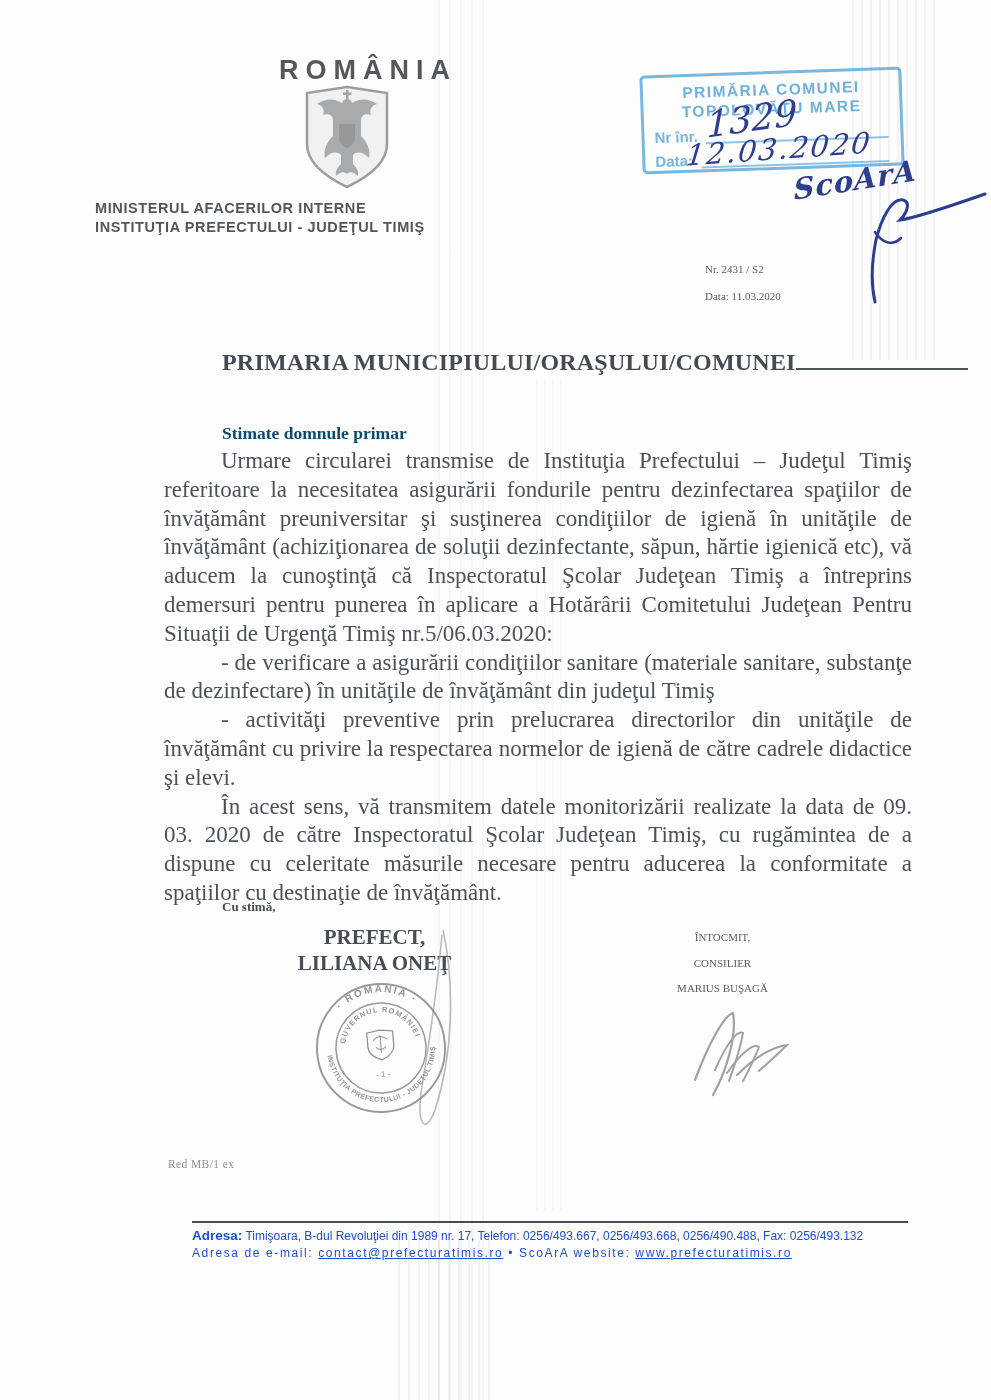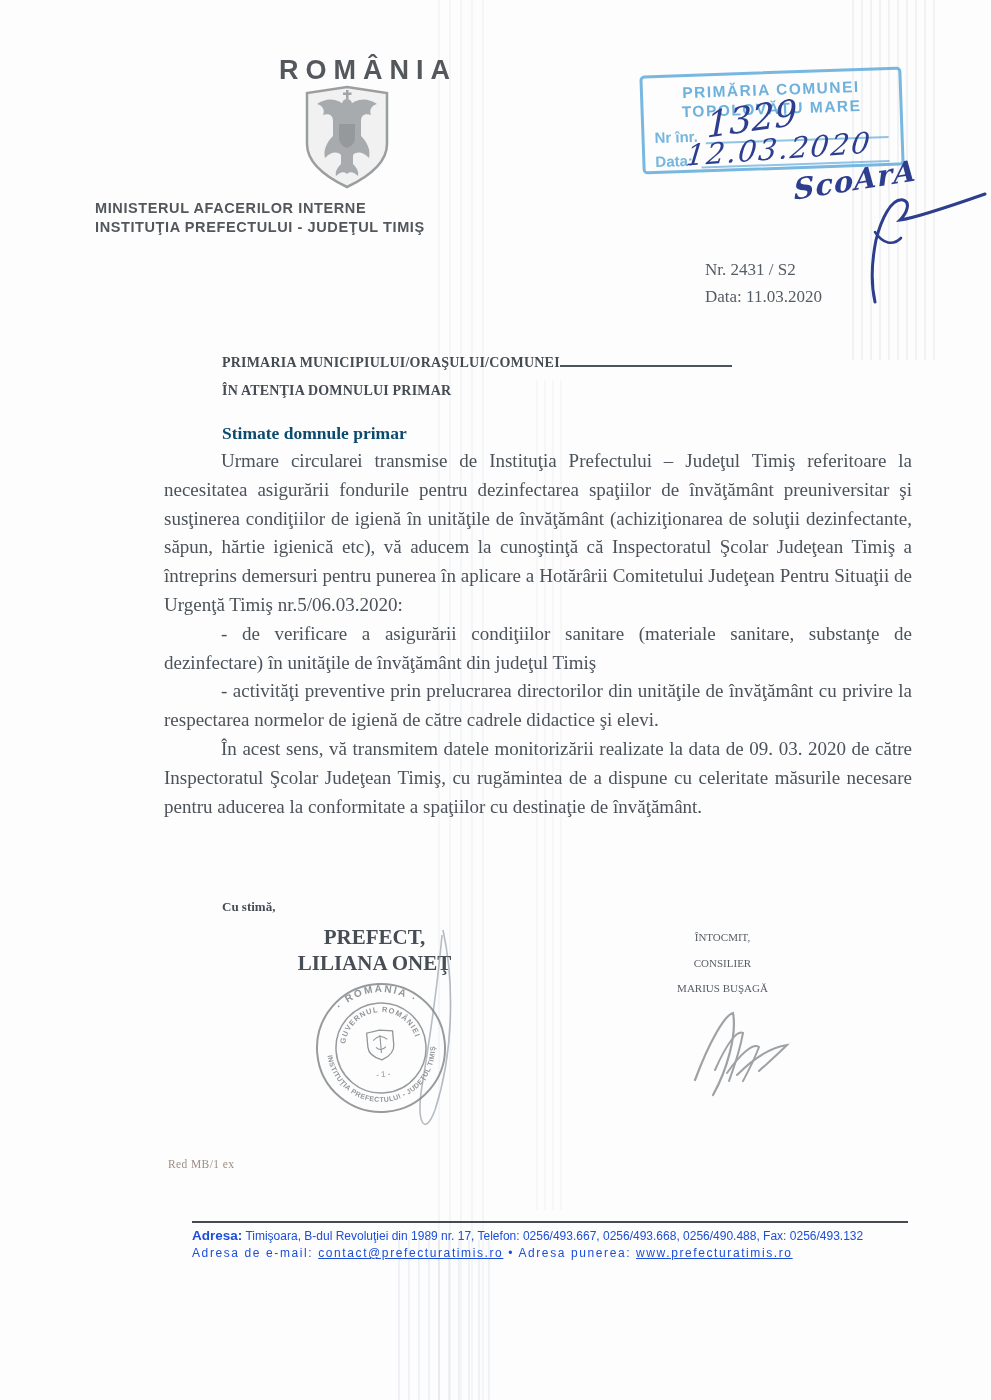--- a/index.html
+++ b/index.html
@@ -43,27 +43,27 @@
   }
   .reg-row{position:absolute; left:10px; right:12px; display:flex; align-items:flex-end; height:22px;}
   .reg-row .lbl{font-size:15px; font-weight:bold; opacity:.8; white-space:nowrap; padding-right:8px;}
   .reg-row .line{flex:1; border-bottom:2px solid rgba(86,165,216,.65); height:18px;}
   .row1{top:46px;} .row2{top:70px;}
   .hand{font-family:"DejaVu Serif",serif; font-style:italic; color:#2e3e8e; white-space:nowrap;}
   .hw-nr{left:706px; top:98px; font-size:36px; transform:rotate(-8deg) skewX(-8deg);}
   .hw-date{left:686px; top:132px; font-size:29px; transform:rotate(-4deg) skewX(-10deg); letter-spacing:2px;}
   .hw-note{left:793px; top:163px; font-size:29px; font-weight:bold; transform:rotate(-9deg) skewX(-6deg); letter-spacing:1px;}
   
-  .refblock{left:705px; top:256px; font-size:17px; color:#565c64; line-height:27px;}
-  
-  .recipient{left:222px; top:349px; font-size:14px; font-weight:bold; color:#454b53;
+  .refblock{left:705px; top:256px; font-size:11px; color:#565c64; line-height:27px;}
+  
+  .recipient{left:222px; top:349px; font-size:24px; font-weight:bold; color:#454b53;
     line-height:27.5px; letter-spacing:.2px;}
   .blank-line{display:inline-block; width:172px; border-bottom:2px solid #4d545c; height:14px;}
   .salutation{left:222px; top:423px; font-size:17.5px; font-weight:bold; color:#0c4a6e;}
-  .body{left:164px; top:447px; width:748px; font-size:19px; line-height:28.8px;
+  .body{left:164px; top:447px; width:748px; font-size:23px; line-height:28.8px;
     text-align:justify; color:#4c525a;}
   .body p{margin:0; text-indent:57px;}
   
   .regards{left:222px; top:899px; font-size:13px; font-weight:bold; color:#474d55;}
   .sig-left{left:272px; top:925px; width:205px; text-align:center; font-weight:bold;
     font-size:21px; line-height:25.5px; color:#474d55;}
   .sig-right{left:620px; top:925px; width:205px; text-align:center;
     font-size:11px; line-height:25.5px; color:#575d65;}
   .round-stamp{left:311px; top:978px; opacity:.78; transform:rotate(-5deg);}
   .penline{left:405px; top:925px; opacity:.55;}
@@ -129,21 +129,20 @@
     <path d="M30 52 C38 64 48 66 56 58" fill="none" stroke="#2e3e8e" stroke-width="2.6" stroke-linecap="round"></path>
   </svg>
 
   <div class="abs refblock">
     <div>Nr. 2431 / S2</div>
     <div>Data: 11.03.2020</div>
   </div>
 
   <div class="abs recipient">
     <div><span>PRIMARIA MUNICIPIULUI/ORAŞULUI/COMUNEI</span><span class="blank-line"></span></div>
-    <div>ÎN ATENŢIA DOMNULUI PRIMAR</div>
   </div>
 
   <div class="abs salutation">Stimate domnule primar</div>
 
   <div class="abs body">
     <p>Urmare circularei transmise de Instituţia Prefectului – Judeţul Timiş referitoare la necesitatea asigurării fondurile pentru dezinfectarea spaţiilor de învăţământ preuniversitar şi susţinerea condiţiilor de igienă în unităţile de învăţământ (achiziţionarea de soluţii dezinfectante, săpun, hărtie igienică etc), vă aducem la cunoştinţă că Inspectoratul Şcolar Judeţean Timiş a întreprins demersuri  pentru punerea în aplicare a Hotărârii Comitetului Judeţean Pentru Situaţii de Urgenţă Timiş nr.5/06.03.2020:</p>
     <p>- de verificare a asigurării condiţiilor sanitare (materiale sanitare, substanţe de dezinfectare) în unităţile de învăţământ din judeţul Timiş</p>
     <p>- activităţi preventive prin prelucrarea directorilor din unităţile de învăţământ cu privire la respectarea normelor de igienă de către cadrele didactice şi elevi.</p>
     <p>În acest sens, vă transmitem datele monitorizării realizate la data de 09. 03. 2020 de către Inspectoratul Şcolar Judeţean Timiş, cu rugămintea de a dispune cu celeritate măsurile necesare pentru aducerea la conformitate a spaţiilor cu destinaţie de învăţământ.</p>
   </div>
@@ -198,18 +197,18 @@
 
   <div class="abs footer">
     <div class="l1">
       <b>Adresa:</b>
       <span>Timişoara, B-dul Revoluţiei din 1989 nr. 17, Telefon: 0256/493.667, 0256/493.668, 0256/490.488, Fax: 0256/493.132</span>
     </div>
     <div class="l2">
       <span>Adresa de e-mail:</span>
       <span class="lnk">contact@prefecturatimis.ro</span>
       <span>•</span>
-      <span>Adresa punerea:</span>
+      <span>ScoArA website:</span>
       <span class="lnk">www.prefecturatimis.ro</span>
     </div>
   </div>
 
 </div>
 
 </body></html>

